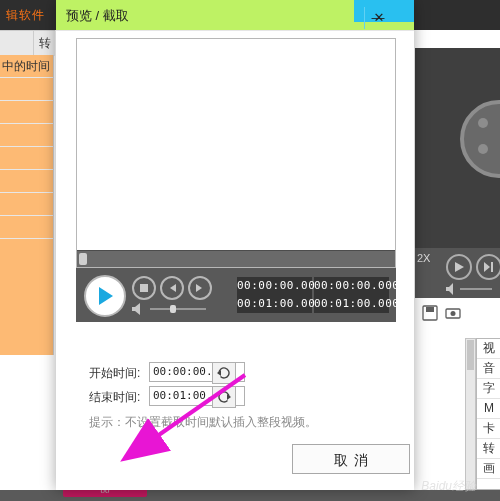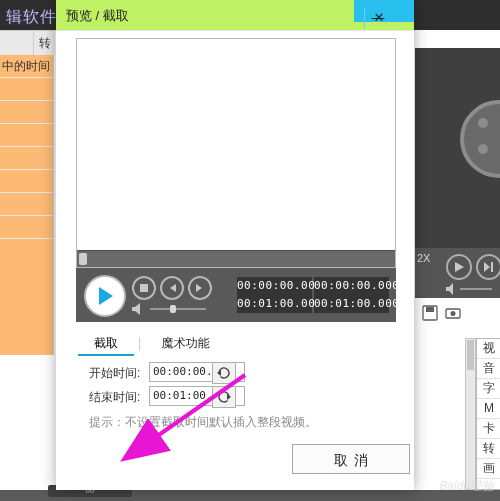--- a/index.html
+++ b/index.html
@@ -1,24 +1,24 @@
 <!DOCTYPE html>
 <html><head>
 <meta charset="utf-8">
 <style>
 html,body{margin:0;padding:0;width:500px;height:501px;overflow:hidden;font-family:"Microsoft YaHei",Arial,sans-serif;font-size:12px;background:#fff;}
 .bg-topbar{position:absolute;left:0;top:0;width:500px;height:30px;background:#2e2e2e;color:#fff;}
-.bg-topbar .title{position:absolute;left:6px;top:7px;color:#c4b5fd;font-size:16px;letter-spacing:1px;}
+.bg-topbar .title{position:absolute;left:6px;top:7px;color:#f97316;font-size:12px;letter-spacing:1px;}
 .left-tabs{position:absolute;left:0;top:30px;width:55px;height:25px;background:#e9e9e9;border-top:1px solid #ccc;}
 .left-tab1{position:absolute;left:0;top:0;width:33px;height:25px;line-height:25px;text-align:right;color:#333;margin-top:37px;}
 .left-tab2{position:absolute;left:33px;top:0;width:22px;height:25px;line-height:25px;text-align:center;border-left:1px solid #ccc;color:#333;}
 .left-content{position:absolute;left:0;top:55px;width:53px;height:300px;background:#fdba74;border-right:1px solid #d0d0d0;}
 .left-row{height:22px;line-height:22px;border-bottom:1px solid #e7e7e7;padding:0 2px;color:#333;overflow:hidden;}
 .bottom-gray{position:absolute;left:0;top:490px;width:500px;height:11px;background:#5a5a5a;}
-.bottom-thumb{position:absolute;left:48px;top:485px;width:84px;height:12px;background:#404040;color:#bbb;font-size:9px;text-align:center;border-radius:2px;font-family:Liberation Serif, serif;}
+.bottom-thumb{position:absolute;left:63px;top:485px;width:84px;height:12px;background:#be185d;color:#bbb;font-size:9px;text-align:center;border-radius:2px;font-family:Liberation Serif, serif;}
 .right-preview{position:absolute;left:415px;top:48px;width:85px;height:200px;background:#3f3f3f;}
 .right-big-circle{position:absolute;left:460px;top:100px;width:70px;height:70px;border:4px solid #8d8d8d;border-radius:50%;background:#696969;}
 .right-big-circle .dot{position:absolute;width:10px;height:10px;background:#8d8d8d;border-radius:50%;}
 .right-big-circle .d1{left:14px;top:14px}.right-big-circle .d3{left:14px;top:40px}
 .right-pb{position:absolute;left:415px;top:248px;width:85px;height:50px;background:#555;}
 .right-pb .zoom{position:absolute;left:2px;top:4px;color:#ddd;font-size:11px;}
 .rctrl{position:absolute;width:22px;height:22px;border:2px solid #aeaeae;border-radius:50%;background:#555;display:flex;align-items:center;justify-content:center;}
 .rctrl svg{fill:#c8c8c8}
 .rc-play{left:446px;top:254px}
 .rc-next{left:476px;top:254px}
@@ -78,21 +78,21 @@
 
 .hint{position:absolute;left:33px;top:414px;color:#8a8a8a;}
 
 .btn{position:absolute;top:444px;width:118px;height:30px;border:1px solid #a8a8a8;background:#fbfbfb;text-align:center;line-height:30px;font-size:14px;color:#222;letter-spacing:6px;padding-left:6px;box-sizing:border-box;}
 .btn.ok{left:75px}
 .btn.cancel{left:236px}
 
 
 .arrow{position:absolute;left:110px;top:370px;width:150px;height:90px;pointer-events:none;}
 .arrow svg{overflow:visible}
-.watermark{position:absolute;right:6px;bottom:6px;color:#d8d8d8;font:italic 12px Arial;opacity:0.7;}
+.watermark{position:absolute;right:24px;bottom:6px;color:#d8d8d8;font:italic 12px Arial;opacity:0.7;}
 </style>
 </head>
 <body>
 
 <div class="bg-topbar">
   <span class="title">辑软件</span>
 </div>
 
 <div class="left-tabs">
   <div class="left-tab1">素材</div>
@@ -205,25 +205,20 @@
     <div class="tc tc1">
       <div class="l1">00:00:00.000</div>
       <div class="l1">00:01:00.000</div>
     </div>
     <div class="tc tc2">
       <div class="l1">00:00:00.000</div>
       <div class="l1">00:01:00.000</div>
     </div>
   </div>
 
-  <div class="tab-row">
-    <span class="tab active">截取</span>
-    <span class="sep"></span>
-    <span class="tab">魔术功能</span>
-  </div>
 
   <div class="time-row r1">
     <span class="time-label">开始时间:</span>
     <input class="time-input" value="00:00:00.000" style="">
   </div>
   <div class="time-row r2">
     <span class="time-label">结束时间:</span>
     <input class="time-input" value="00:01:00.000" style="">
   </div>
   <div class="icon-btn ib1">

